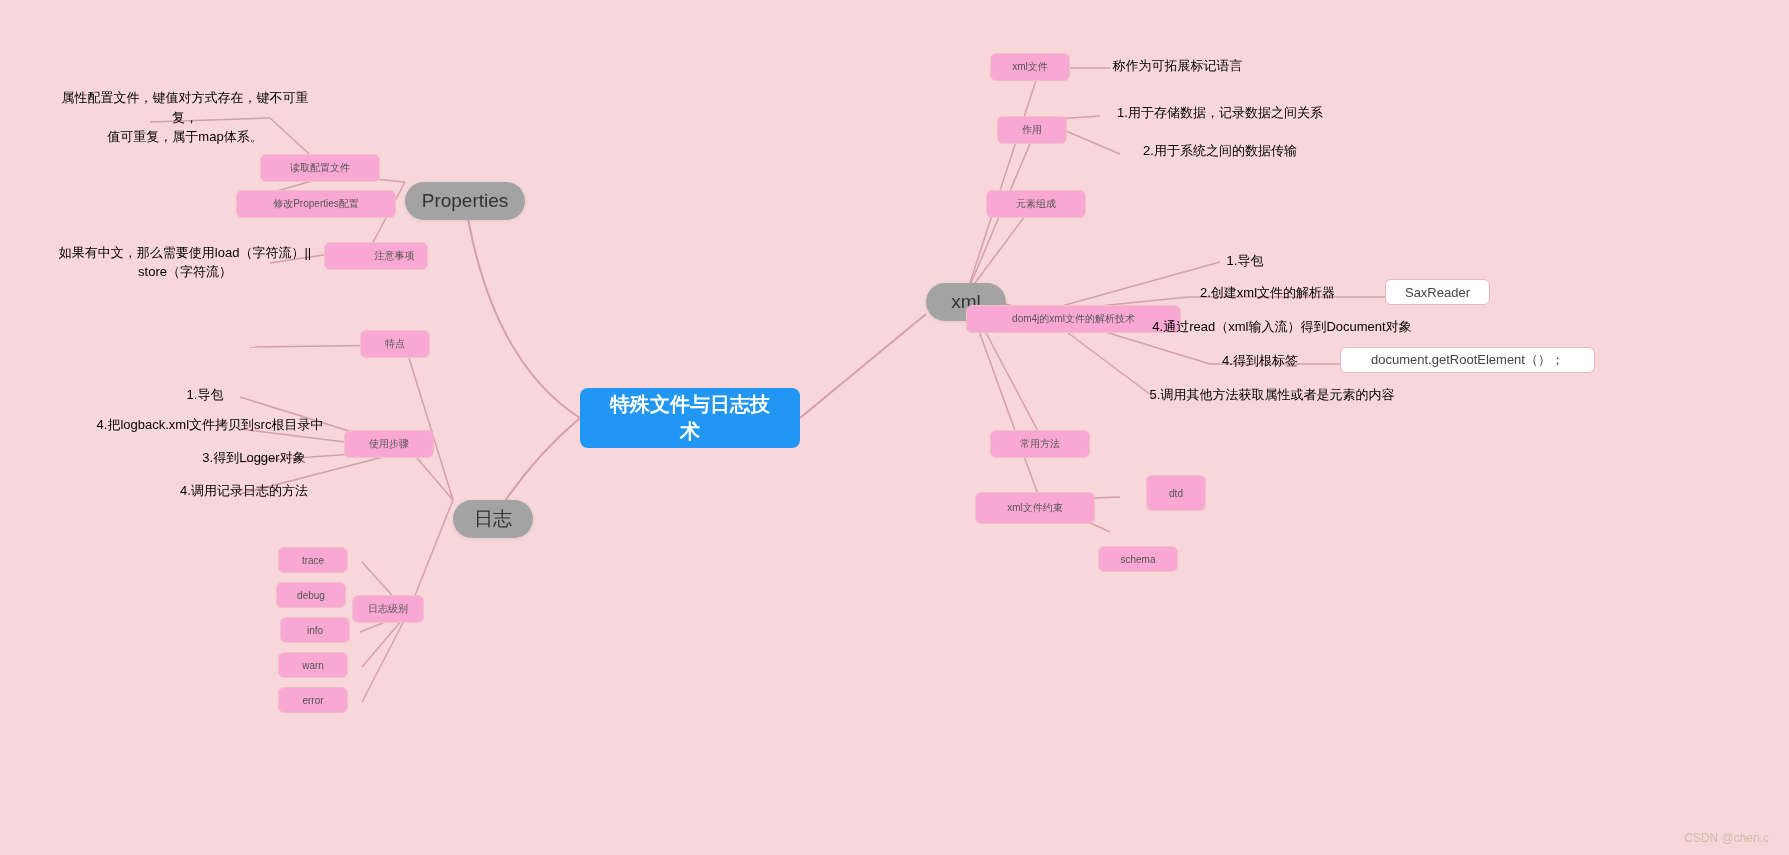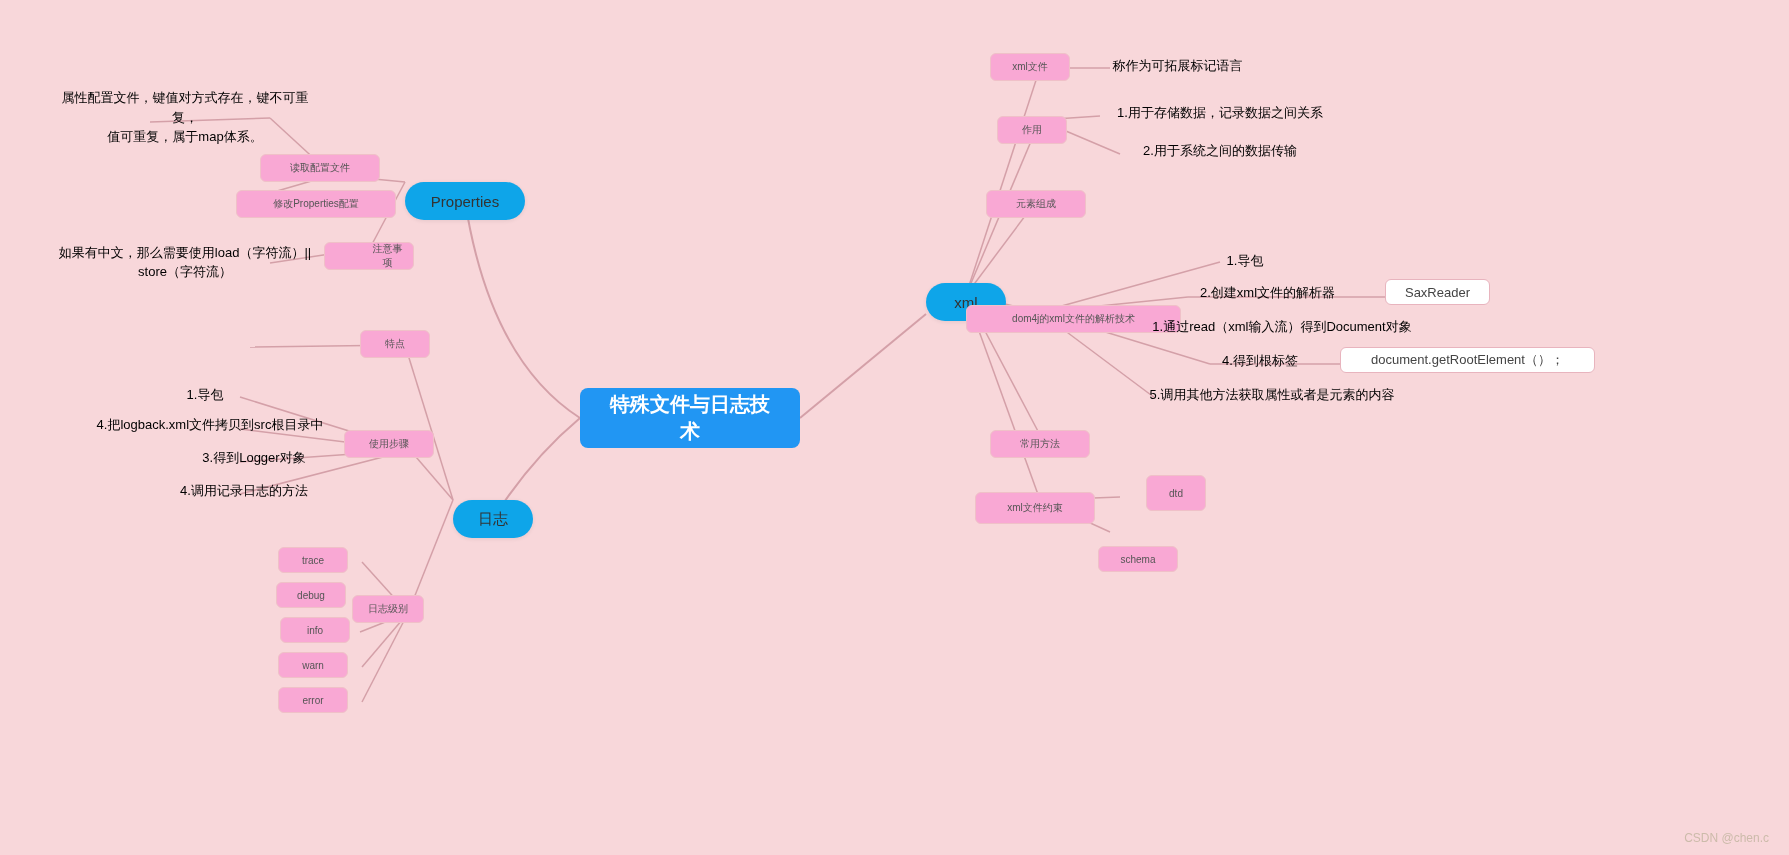--- a/index.html
+++ b/index.html
@@ -42,24 +42,24 @@
       color: #fff;
       border-radius: 8px;
       padding: 14px 24px;
       font-size: 20px;
       font-weight: bold;
       width: 220px;
       height: 60px;
     }
 
     .node-main {
-      background: #0ea5e9;
+      background: #a3a3a3;
       border-radius: 20px;
       padding: 8px 18px;
-      font-size: 15px;
+      font-size: 19px;
       color: #333;
       min-width: 70px;
       height: 38px;
       box-shadow: 0 1px 4px rgba(0,0,0,0.08);
     }
 
     .node-sub {
       background: #f9a8d4;
       border-radius: 6px;
       padding: 5px 10px;
@@ -158,21 +158,21 @@
 
   <div class="node node-main" style="left:405px; top:182px; width:120px; height:38px;">Properties</div>
 
   <div class="node node-text" style="left:55px; top:90px; width:290px; height:55px; line-height:1.5; white-space:pre-wrap;">属性配置文件，键值对方式存在，键不可重复，
 值可重复，属于map体系。</div>
 
   <div class="node node-sub" style="left:260px; top:154px; width:120px; height:28px;">读取配置文件</div>
 
   <div class="node node-sub" style="left:236px; top:190px; width:160px; height:28px;">修改Properties配置</div>
 
-  <div class="node node-sub" style="left:324px; top:242px; width:90px; height:28px;padding-left:47px;">注意事项</div>
+  <div class="node node-sub" style="left:324px; top:242px; width:104px; height:28px;padding-left:47px;">注意事项</div>
 
   <div class="node node-text" style="left:55px; top:238px; width:265px; height:48px; line-height:1.5; white-space:pre-wrap;">如果有中文，那么需要使用load（字符流）||
 store（字符流）</div>
 
   <div class="node node-main" style="left:453px; top:500px; width:80px; height:38px;">日志</div>
 
   <div class="node node-sub" style="left:360px; top:330px; width:70px; height:28px;">特点</div>
 
 
   <div class="node node-sub" style="left:344px; top:430px; width:90px; height:28px;">使用步骤</div>
@@ -212,21 +212,21 @@
   <div class="node node-sub" style="left:986px; top:190px; width:100px; height:28px;">元素组成</div>
 
   <div class="node node-sub" style="left:966px; top:305px; width:215px; height:28px;">dom4j的xml文件的解析技术</div>
 
   <div class="node node-text" style="left:1205px; top:248px; width:80px; height:26px;">1.导包</div>
 
   <div class="node node-text" style="left:1175px; top:280px; width:185px; height:26px;">2.创建xml文件的解析器</div>
 
   <div class="node node-box" style="left:1385px; top:279px; width:105px; height:26px;">SaxReader</div>
 
-  <div class="node node-text" style="left:1152px; top:314px; width:345px; height:26px;">1.通过read（xml输入流）得到Document对象</div>
+  <div class="node node-text" style="left:1152px; top:314px; width:345px; height:26px;">4.通过read（xml输入流）得到Document对象</div>
 
   <div class="node node-text" style="left:1200px; top:348px; width:120px; height:26px;">4.得到根标签</div>
 
   <div class="node node-box" style="left:1340px; top:347px; width:255px; height:26px;">document.getRootElement（）；</div>
 
   <div class="node node-text" style="left:1142px; top:382px; width:345px; height:26px;">5.调用其他方法获取属性或者是元素的内容</div>
 
   <div class="node node-sub" style="left:990px; top:430px; width:100px; height:28px;">常用方法</div>
 
   <div class="node node-sub" style="left:975px; top:492px; width:120px; height:32px;">xml文件约束</div>

